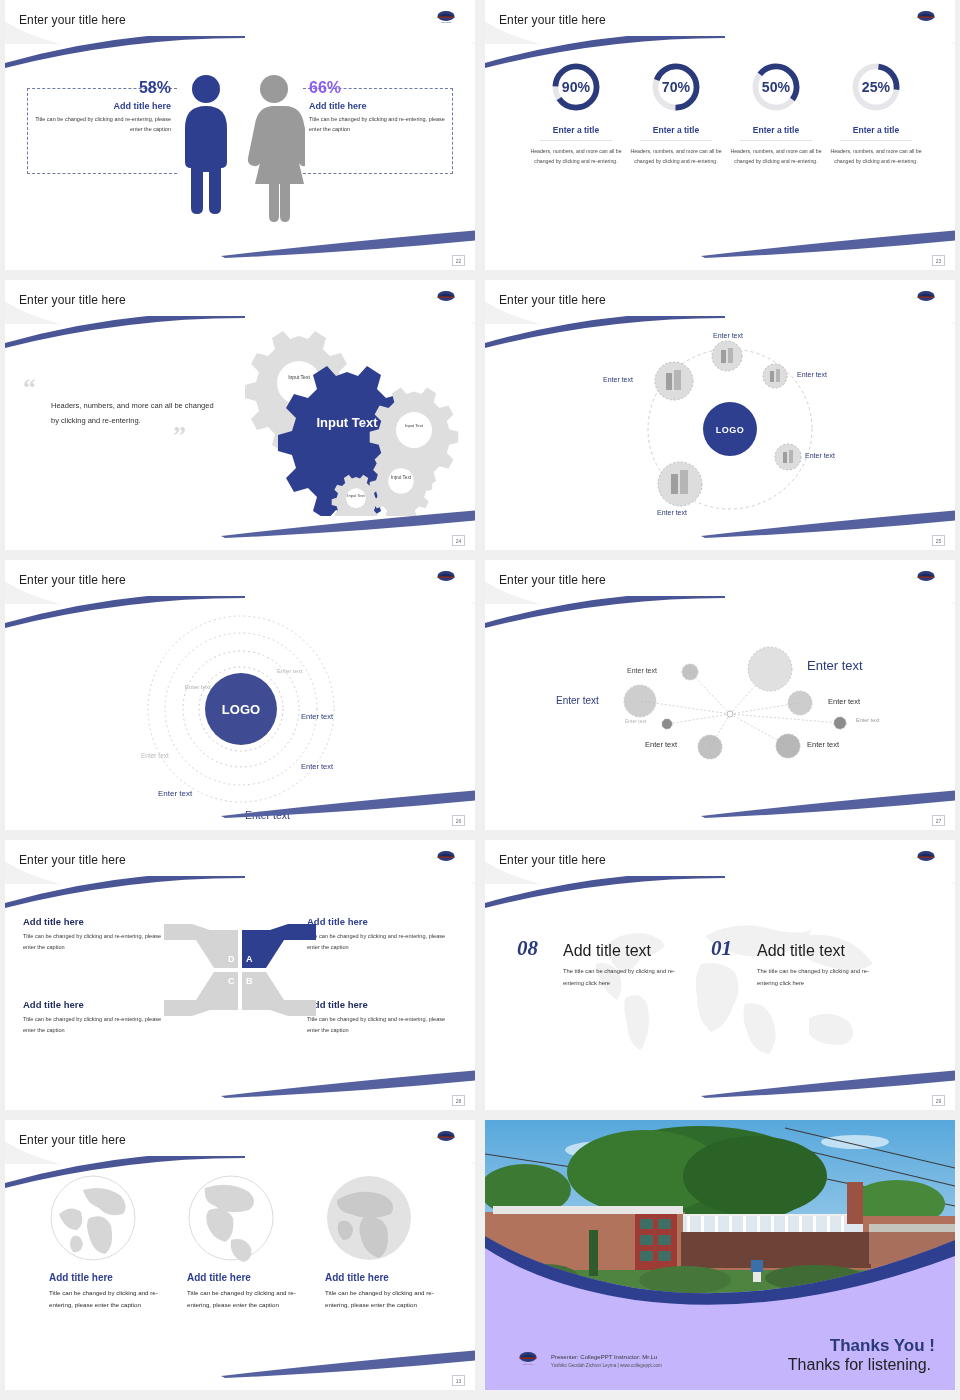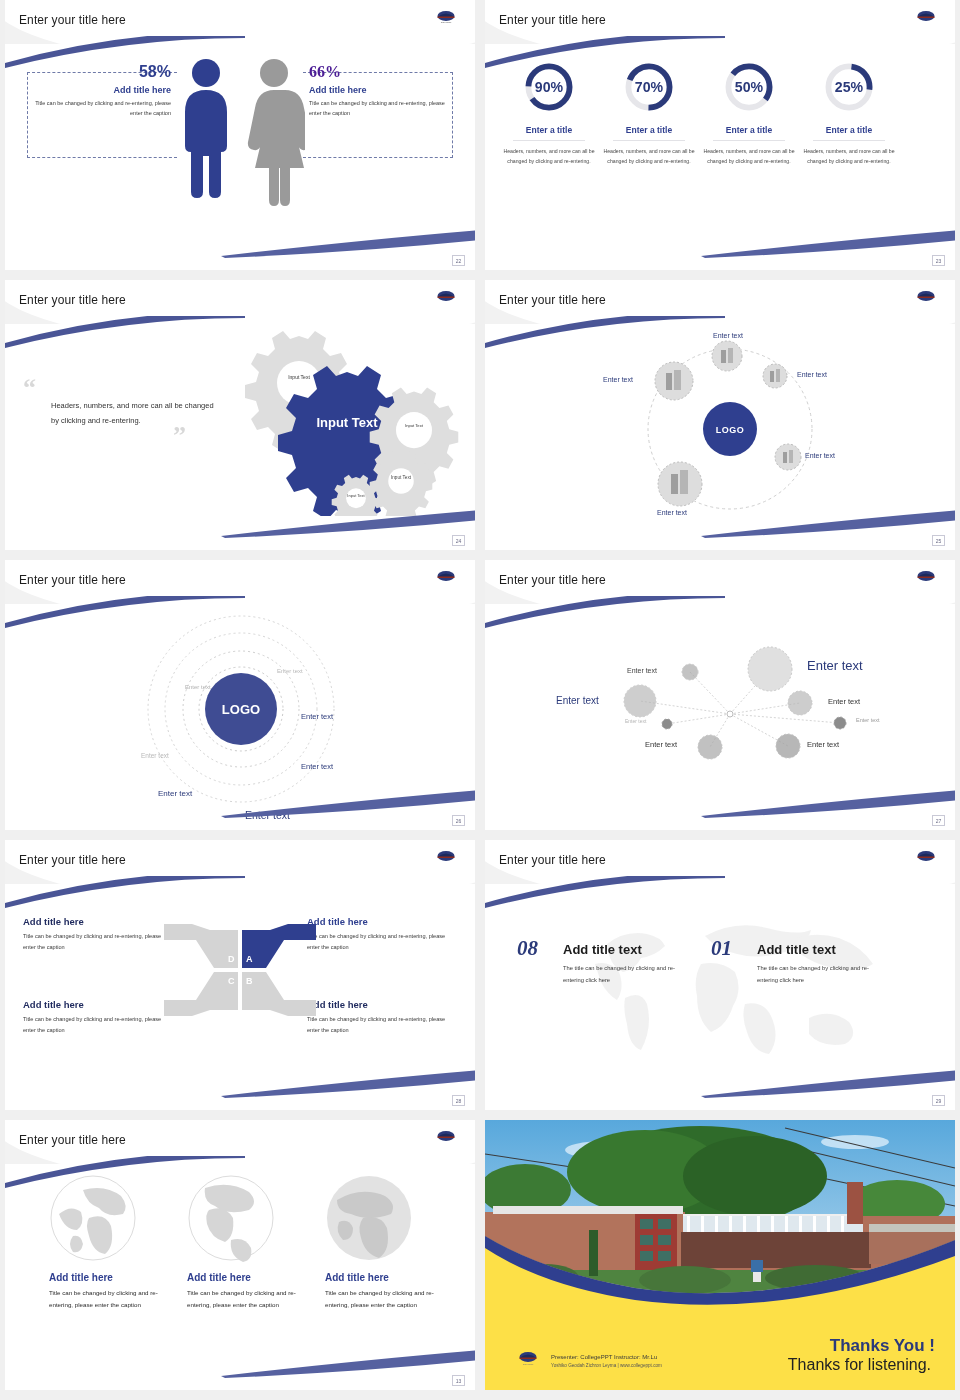--- a/index.html
+++ b/index.html
@@ -55,34 +55,34 @@
   }
   .pagenum{
     position:absolute; right:10px; bottom:4px;
     width:13px; height:11px; border:1px solid #c9c9d6;
     font-size:5px; color:#6a6a86; line-height:10px; text-align:center;
     z-index:6; background:#fff;
   }
   .body{ position:absolute; top:44px; left:0; right:0; bottom:0; }
 
   
-  .s1-wrap{ position:absolute; top:0; left:8px; right:8px; height:170px; }
+  .s1-wrap{ position:absolute; top:16px; left:8px; right:8px; height:170px; }
   .s1-col{ position:absolute; top:28px; width:150px; }
   .s1-col.left{ left:14px; text-align:right; border:1px dashed #6f7aa8; border-right:none;
                 height:86px; padding-right:6px; }
   .s1-col.right{ right:14px; text-align:left; border:1px dashed #6f7aa8; border-left:none;
                  height:86px; padding-left:6px; }
   .s1-pct{ font-size:16px; font-weight:bold; color:#2f3f8f; line-height:1; margin-top:-9px;}
-  .s1-pct.gray{ color:#4c1d95;font-family:Liberation Serif, serif; }
+  .s1-pct.gray{ color:#8b5cf6; }
   .s1-sub{ font-size:9px; font-weight:bold; color:#2f3f8f; margin-top:5px;}
   .s1-txt{ font-size:5.5px; color:#3a3a3a; line-height:1.75; margin-top:4px;}
   .s1-figs{ position:absolute; left:50%; transform:translateX(-50%); top:12px; display:flex; gap:6px; }
 
   
-  .s2-row{ position:absolute; top:16px; left:14px; right:2px; display:flex; justify-content:flex-start; }
+  .s2-row{ position:absolute; top:16px; left:14px; right:2px; display:flex; justify-content:center; }
   .s2-item{ width:100px; text-align:center; }
   .s2-title{ font-size:8.5px; font-weight:bold; color:#2f3f8f; margin-top:7px; padding-bottom:5px;
              border-bottom:1px solid #e2e2e6; display:inline-block; width:72px;}
   .s2-desc{ font-size:5.2px; color:#4a4a4a; line-height:1.9; margin-top:6px; }
   .donut-num{ font-size:11px; font-weight:bold; fill:#2b3a7a; }
 
   
   .s3-quote{ position:absolute; left:18px; top:56px; width:200px; }
   .qmark{ font-family:"Liberation Serif", serif; font-size:26px; color:#d8d8d8; line-height:.6; font-weight:bold;}
   .s3-text{ font-size:7.5px; color:#333; line-height:2.05; margin:2px 0 0 28px; }
@@ -96,30 +96,30 @@
   
   .s7-cell{ position:absolute; width:150px; }
   .s7-h{ font-size:9.5px; font-weight:bold; color:#1f2a5e; }
   .s7-p{ font-size:5.6px; color:#3a3a3a; line-height:1.95; margin-top:4px; }
   .s7-h.navy{ color:#2f3f8f; }
 
   
   .s8-item{ position:absolute; top:58px; }
   .s8-num{ font-family:"Liberation Serif", serif; font-style:italic; font-weight:bold;
            font-size:21px; color:#2b3a7a; position:absolute; top:-6px; left:0;}
-  .s8-h{ font-size:13px; font-weight:bold; color:#1c1c1c; margin-left:46px; }
+  .s8-h{ font-size:16px; font-weight:normal; color:#1c1c1c; margin-left:46px; }
   .s8-p{ font-size:5.8px; color:#3a3a3a; line-height:2; margin-left:46px; margin-top:6px;}
 
   
   .s9-col{ position:absolute; top:10px; width:130px; }
   .s9-h{ font-size:10px; font-weight:bold; color:#2f3f8f; margin-top:6px; }
   .s9-p{ font-size:6.2px; color:#2b2b2b; line-height:2; margin-top:4px; }
 
   
-  .s10{ background:#fde047; }
+  .s10{ background:#c4b5fd; }
   .photo{ position:absolute; top:0; left:0; width:470px; height:190px; overflow:hidden; }
   .thanks-h{ position:absolute; right:20px; bottom:34px; font-size:17px; font-weight:bold; color:#2b3a7a; }
   .thanks-p{ position:absolute; right:24px; bottom:16px; font-size:16px; color:#222; }
   .pres-block{ position:absolute; left:66px; bottom:22px; }
   .pres-l1{ font-size:6px; color:#3a3a3a; }
   .pres-l2{ font-size:4.6px; color:#555; margin-top:3px; }
   .pres-logo{ position:absolute; left:28px; bottom:20px; width:30px; height:22px; }
 </style>
 </head>
 <body>

